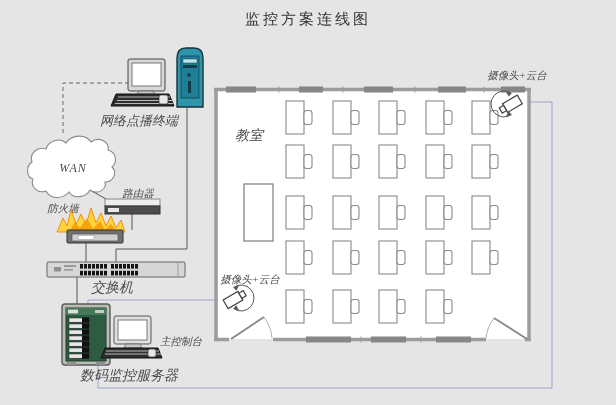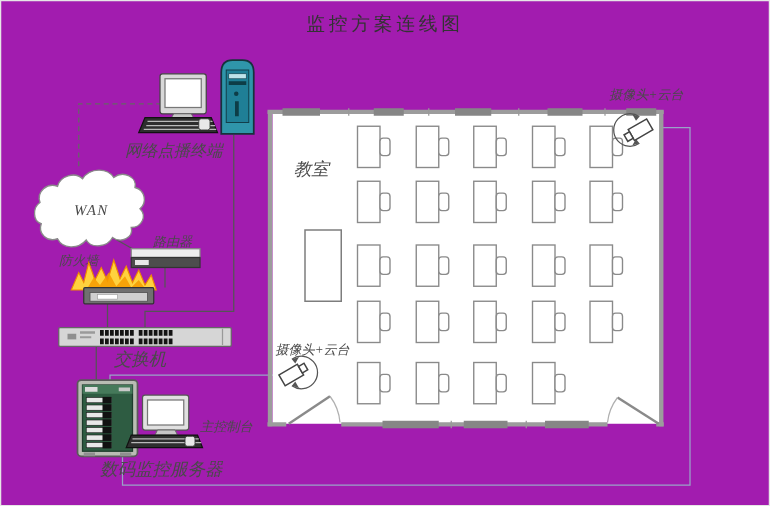--- a/index.html
+++ b/index.html
@@ -1,17 +1,17 @@
 <!DOCTYPE html>
 <html style="--tower-teal: #2f95aa; --flame-yellow: #ffd23e; --flame-orange: #ef8a00; --rack-green: #2e5c42; --wall-gray: #9c9c9c; --cable-dark: #555555; --cable-camera: #9aa3c7; --label-color: #4a4a4a;"><head>
 <meta charset="utf-8">
 <style>
   html,body{margin:0;padding:0;background:#fff;}
   .stage{
-    position:relative;width:614px;height:403px;background:#a21caf;
+    position:relative;width:614px;height:403px;background:#e5e5e5;
     border:1px solid #e6e6e6;overflow:hidden;
     font-family:"Liberation Serif", serif;
   }
   svg{display:block}
   text{fill:var(--label-color,#4a4a4a);}
   .title-text{font-size:15px;letter-spacing:3px;fill:#333;font-family:"Liberation Serif",serif;}
   .dev-label{font-style:italic;font-family:"Liberation Serif",serif;}
   .lbl-13{font-size:13px}.lbl-11{font-size:10.5px}.lbl-14{font-size:14px}.lbl-12{font-size:12px}
   .cable{stroke:var(--cable-dark,#555);stroke-width:1;fill:none;}
   .cable-dashed{stroke:#666;stroke-width:1;fill:none;stroke-dasharray:4 3;}

